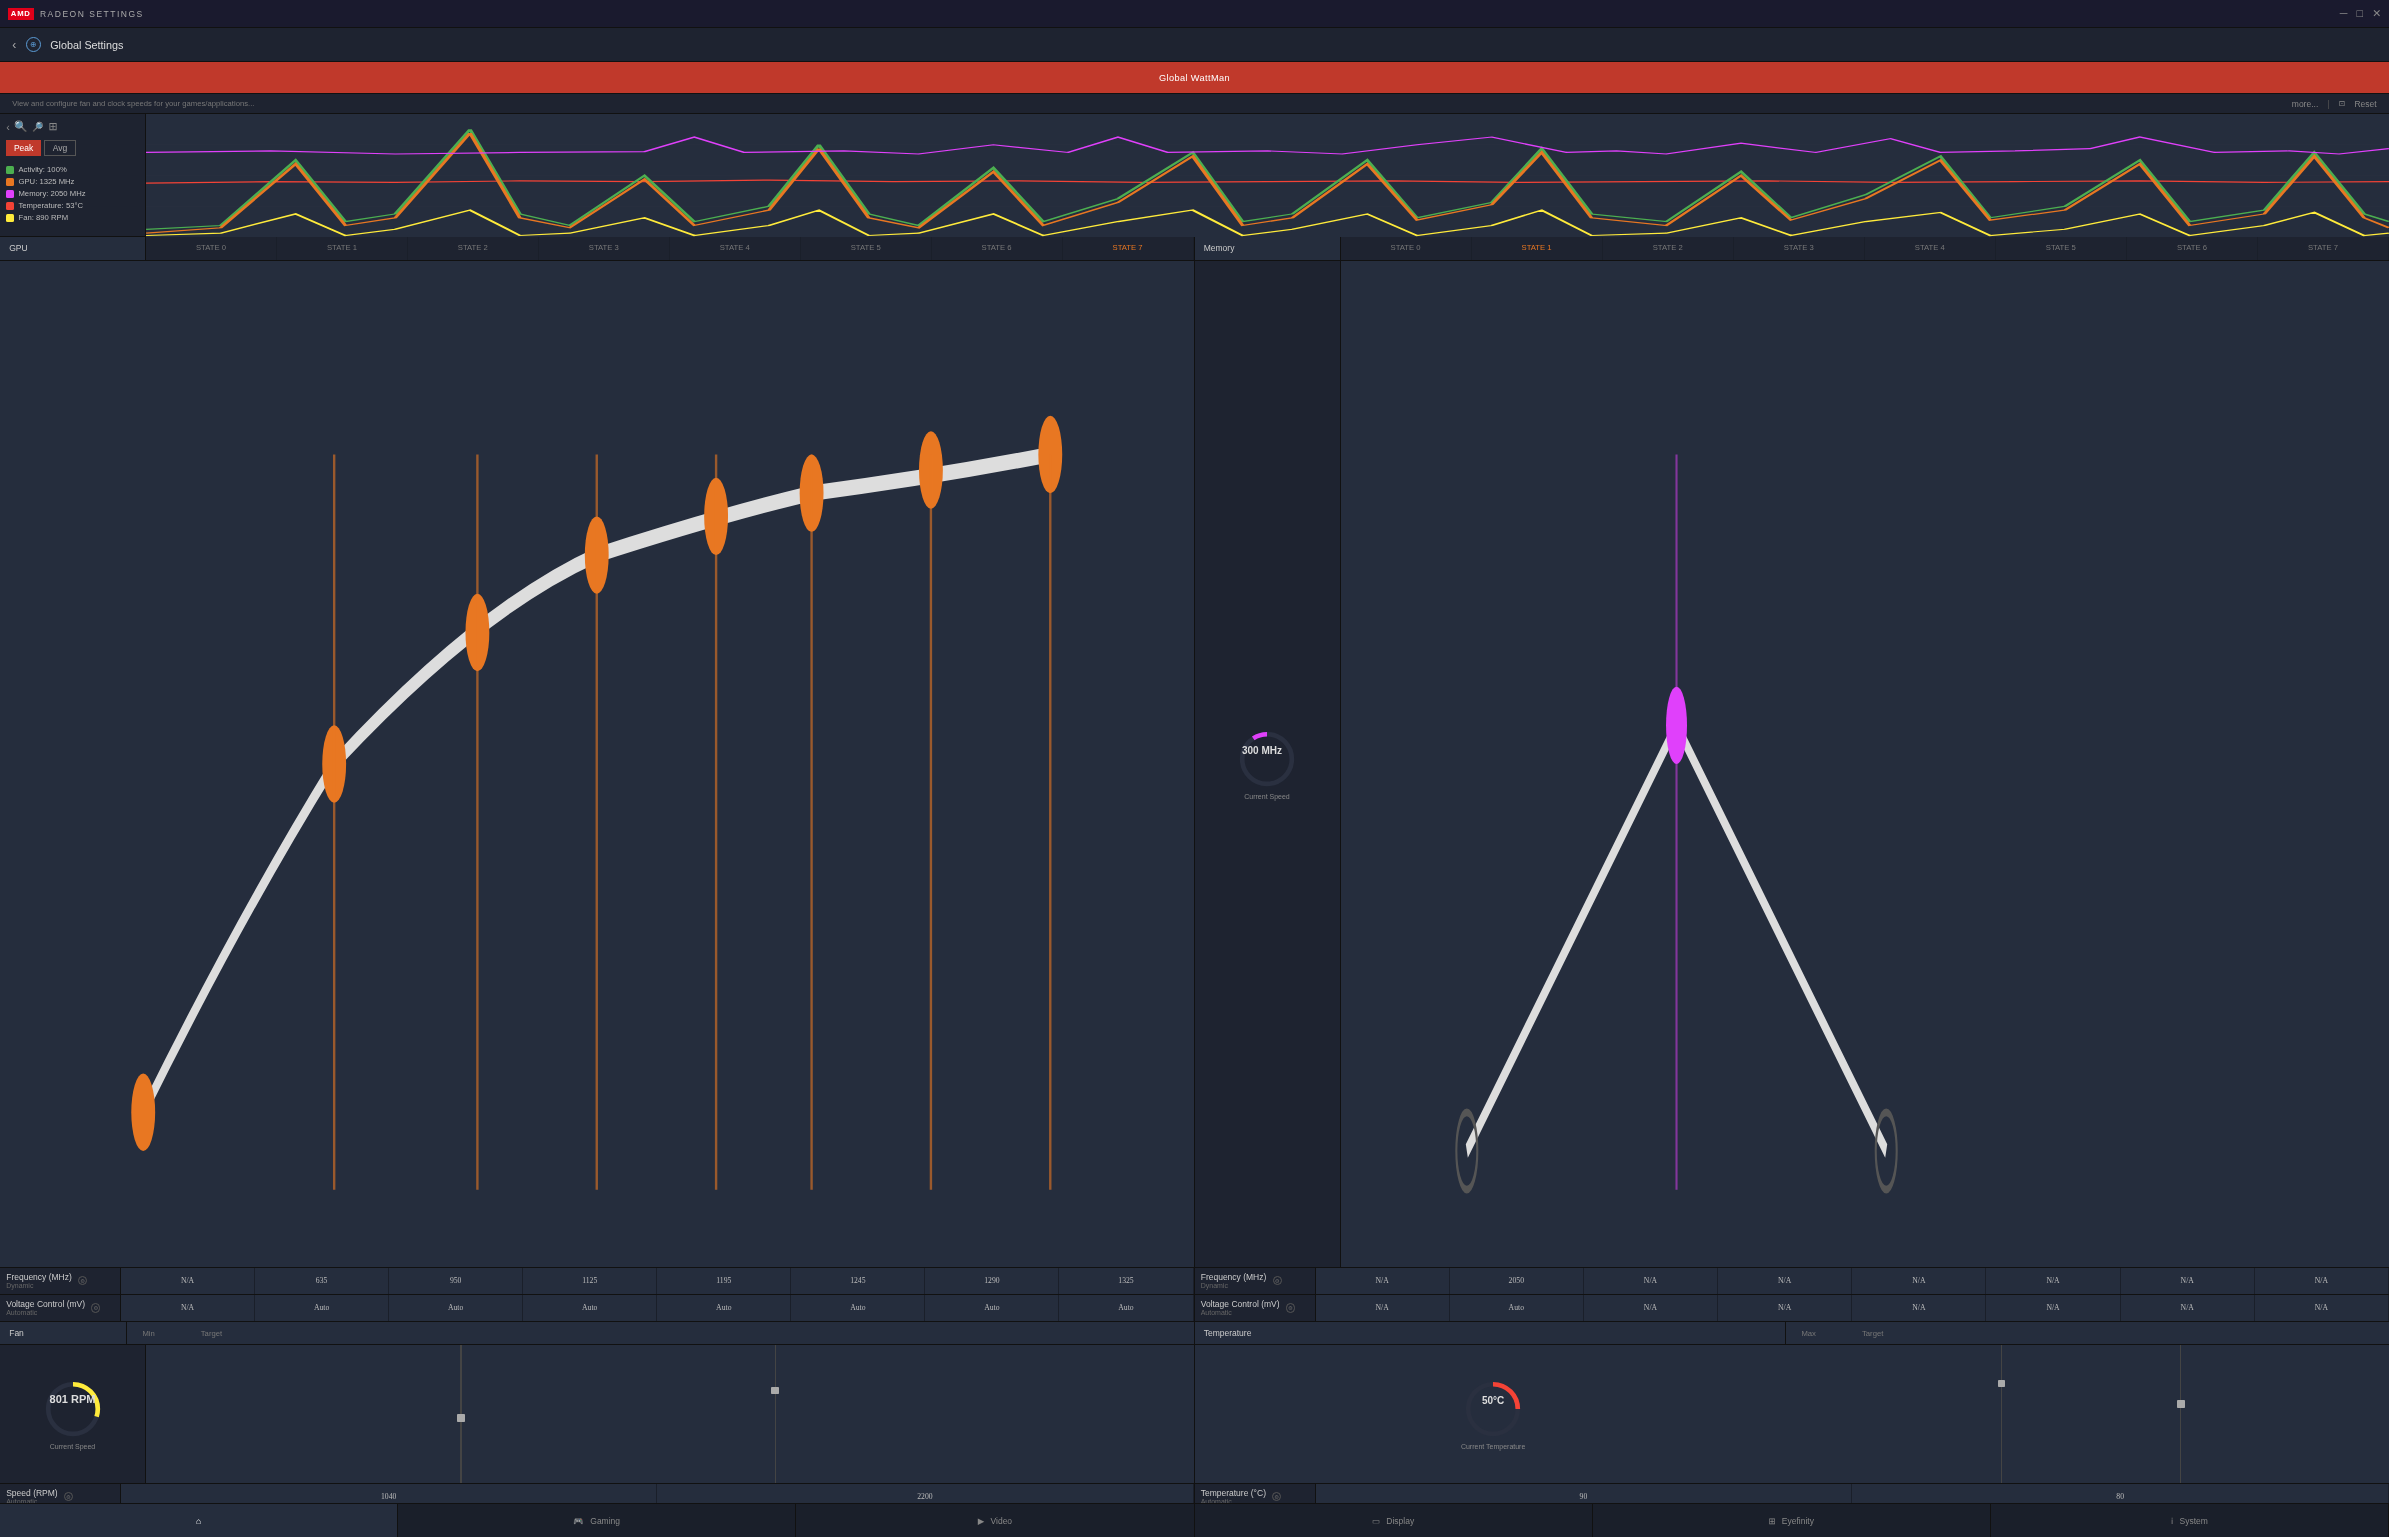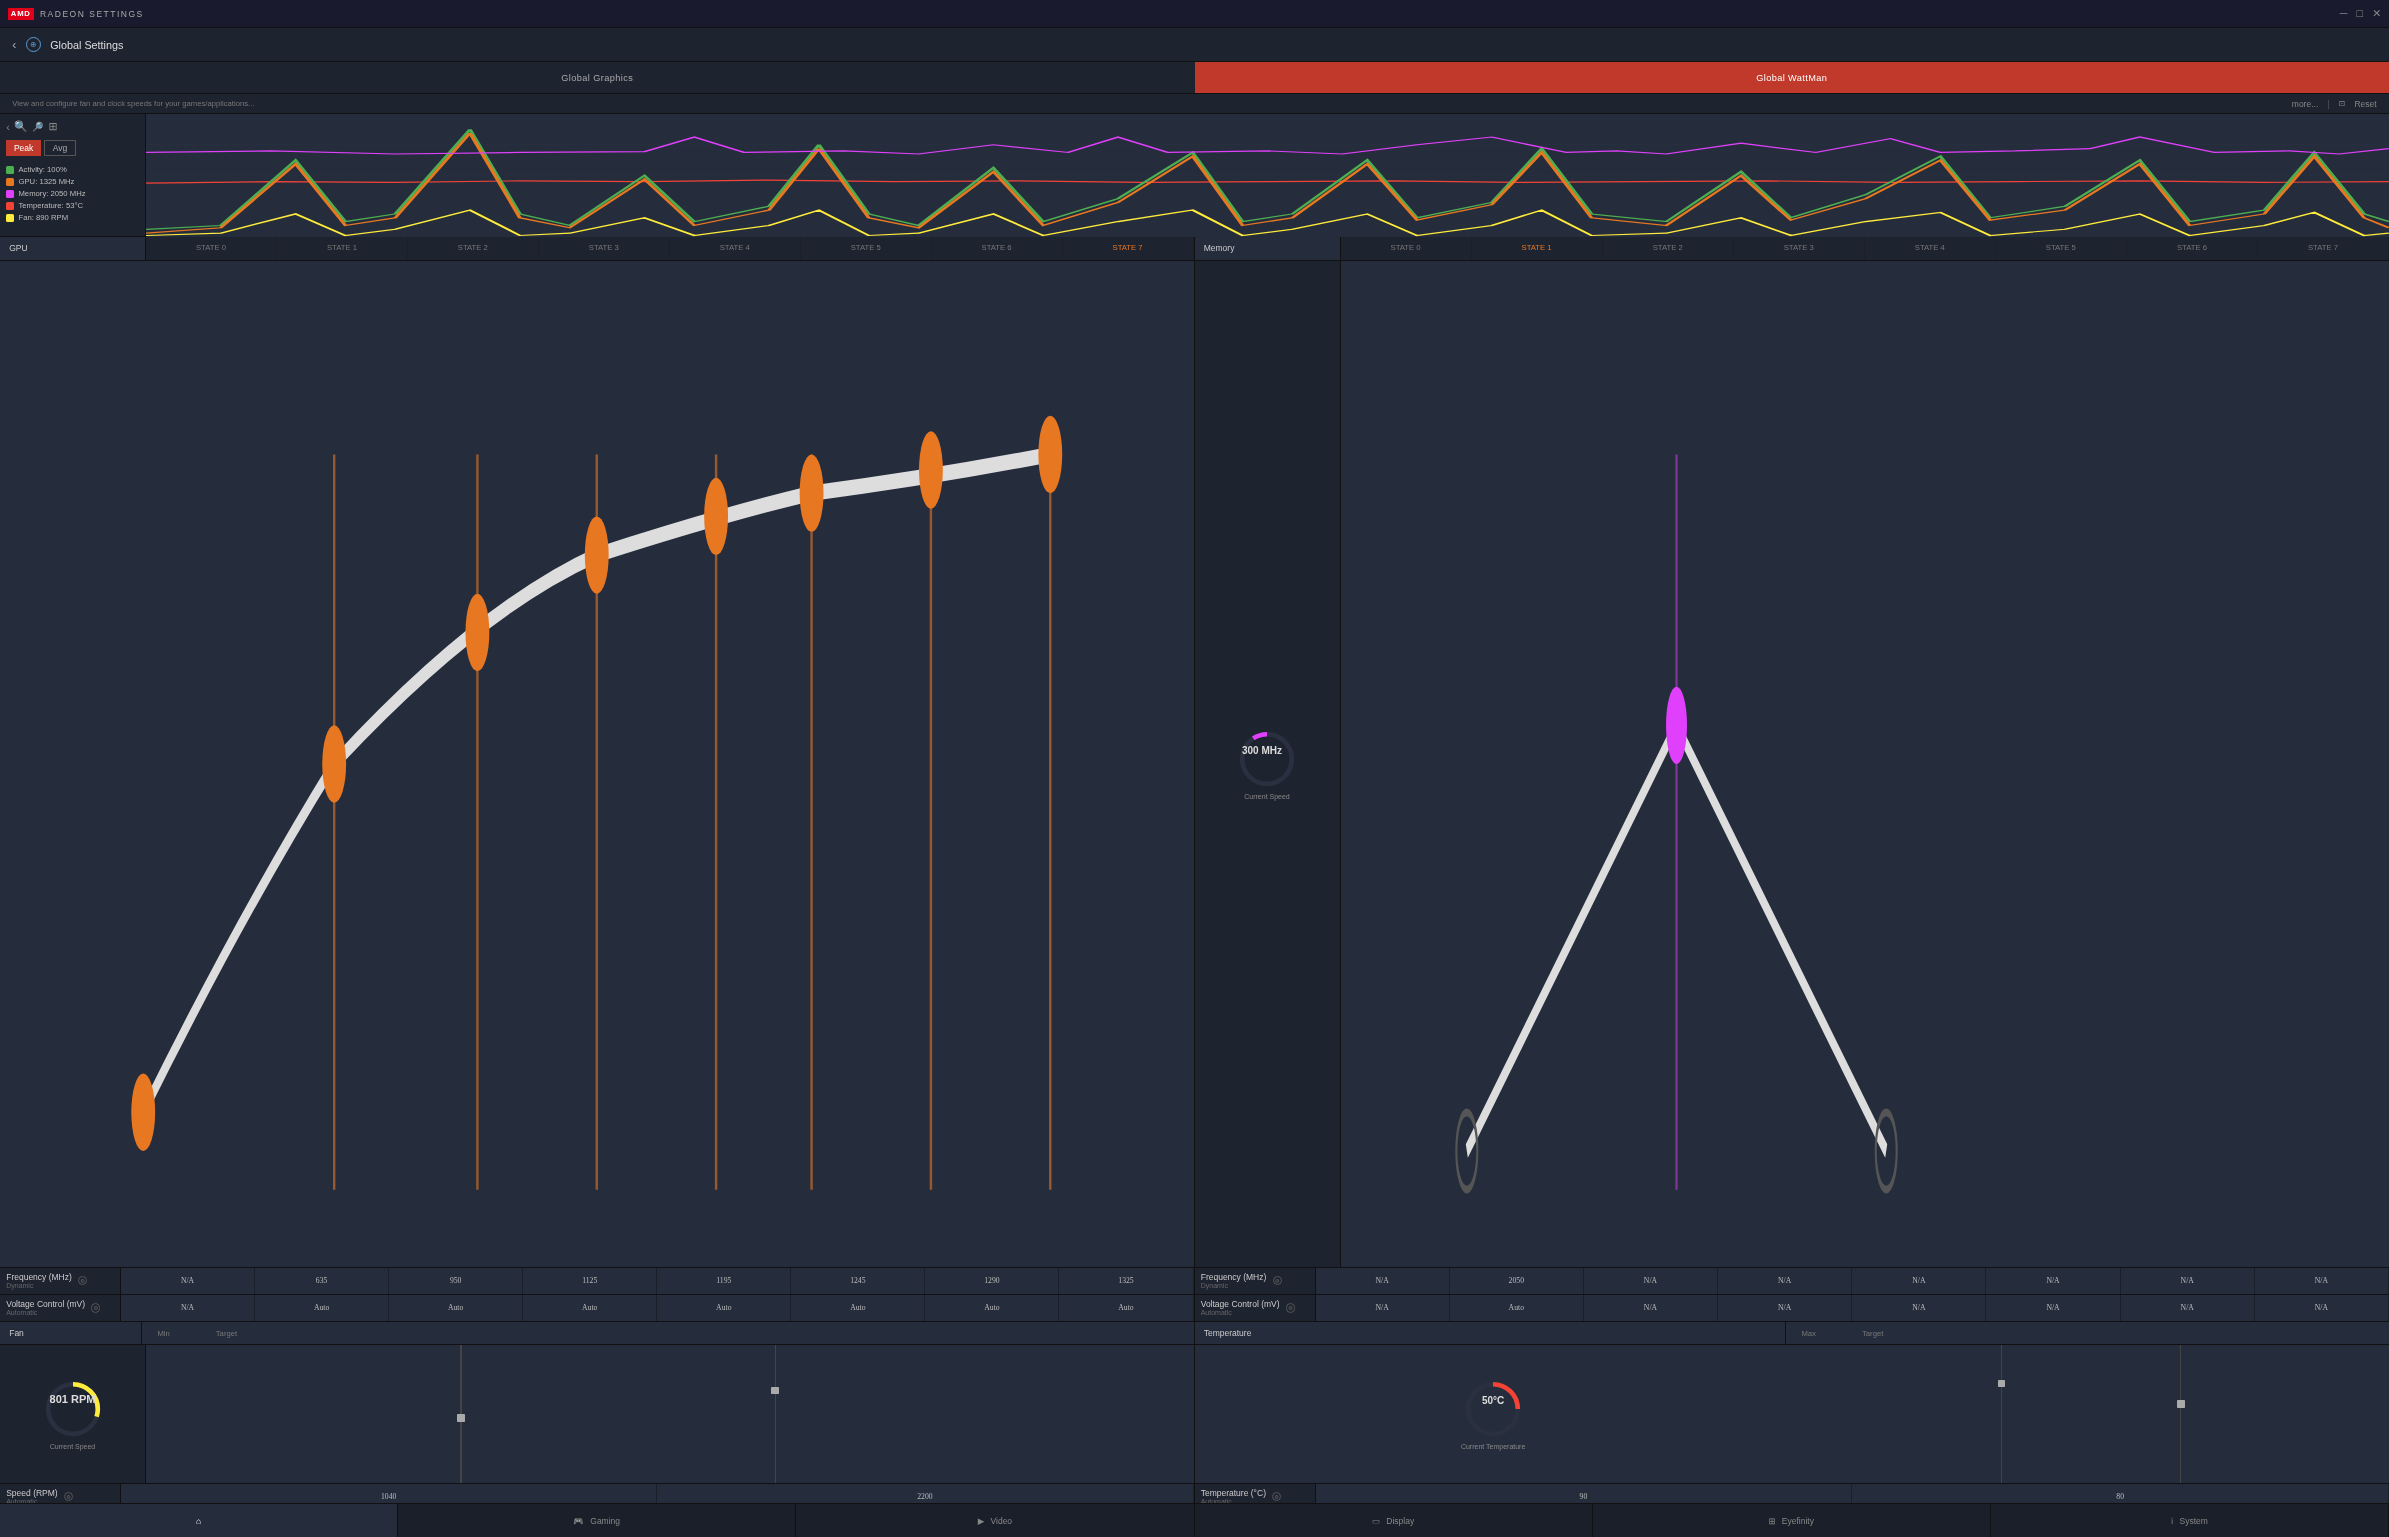--- a/index.html
+++ b/index.html
@@ -364,21 +364,21 @@
       display: flex;
       flex-direction: column;
     }
 
     .fan-header-bar {
       display: flex;
       background: #252d3d;
       border-bottom: 0.8px solid #111;
     }
     .fan-header-label {
-      width: 142px;
+      width: 127px;
       padding: 6.2px 9.2px;
       font-size: 8.5px;
       color: #ccc;
       border-right: 0.8px solid #111;
       flex-shrink: 0;
     }
     .fan-header-cols {
       flex: 1;
       display: flex;
       align-items: center;
@@ -471,21 +471,20 @@
     </div>
   </div>
 
   <div class="nav-bar">
     <span class="nav-back">‹</span>
     <div class="nav-globe">⊕</div>
     <span class="nav-page-title">Global Settings</span>
   </div>
 
   <div class="tabs-bar">
-    <div class="tab">Global Graphics</div>
     <div class="tab active">Global WattMan</div>
   </div>
 
   <div class="desc-bar">
     <span class="desc-text">View and configure fan and clock speeds for your games/applications...</span>
     <div class="desc-actions">
       <span>more...</span>
       <span style="color:#555;">|</span>
       <span style="font-size:7.7px;">⊡</span>
       <span>Reset</span>

